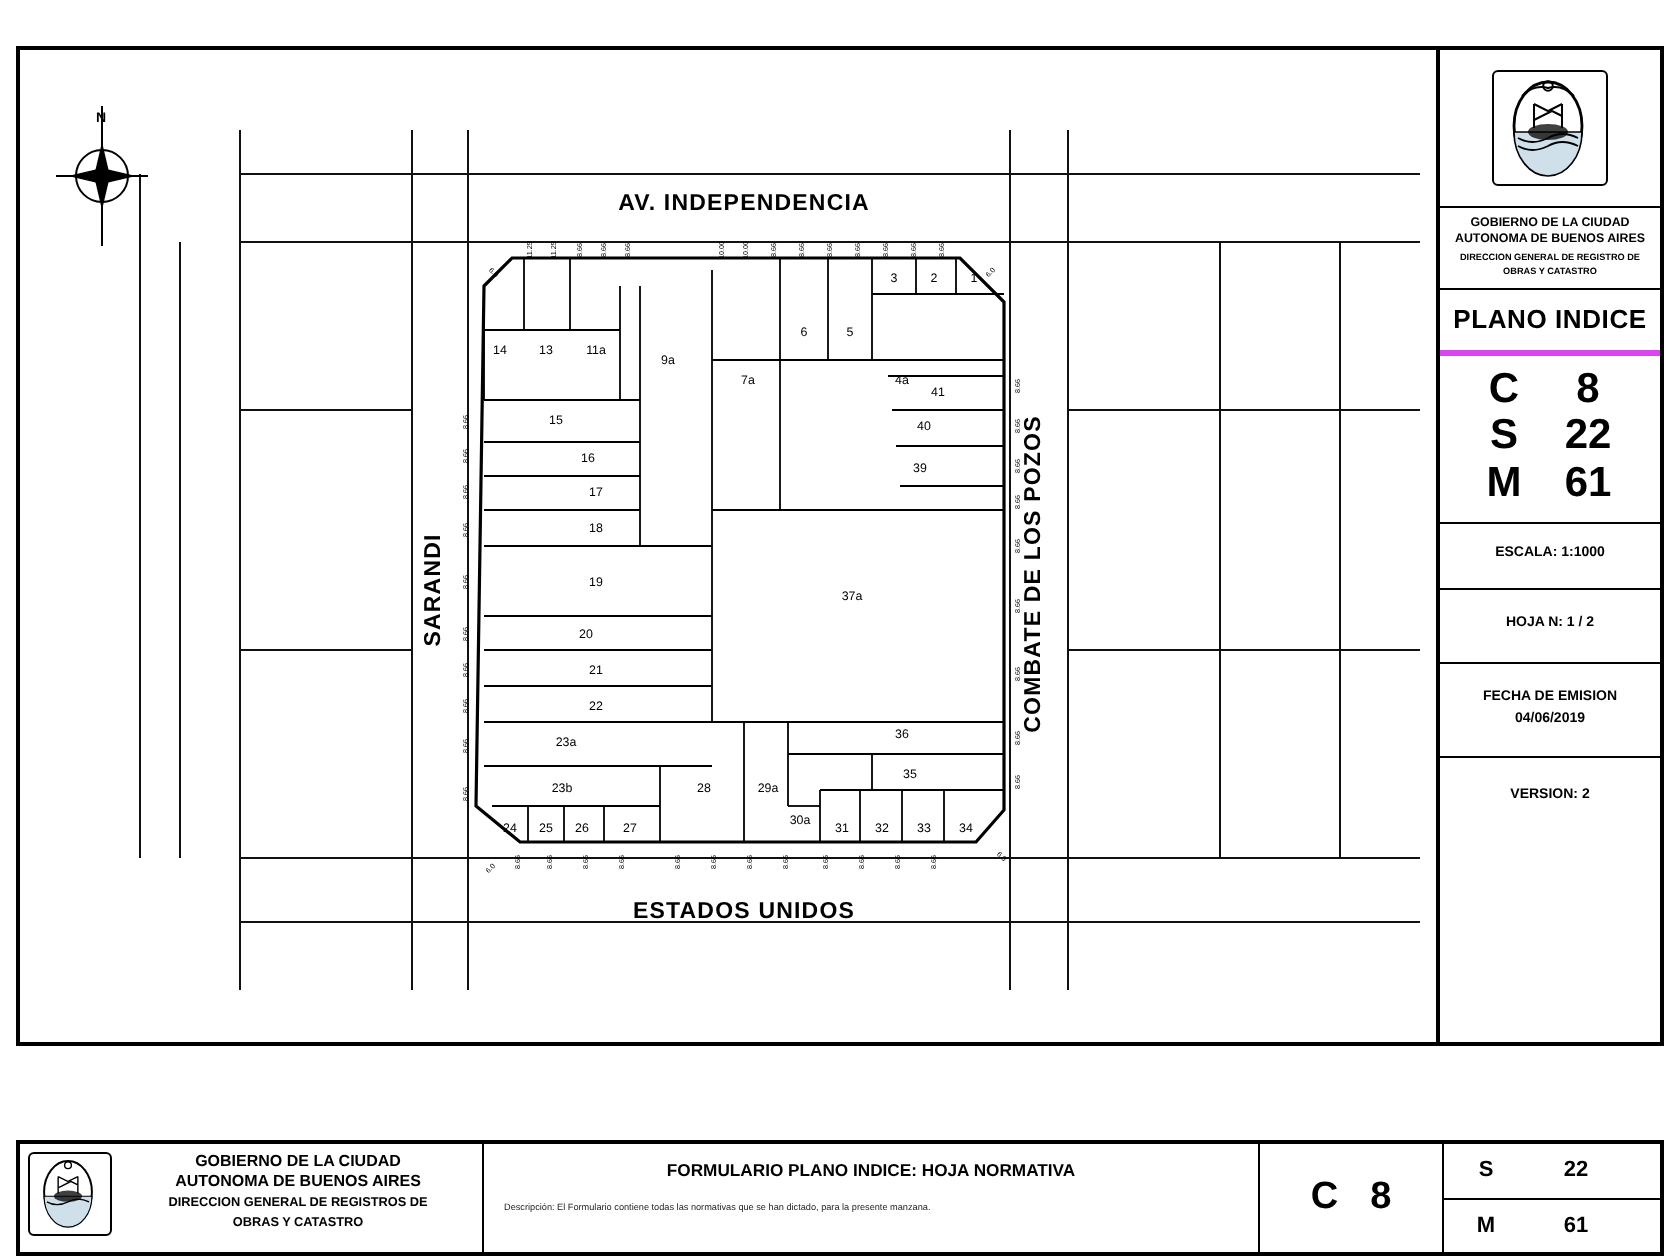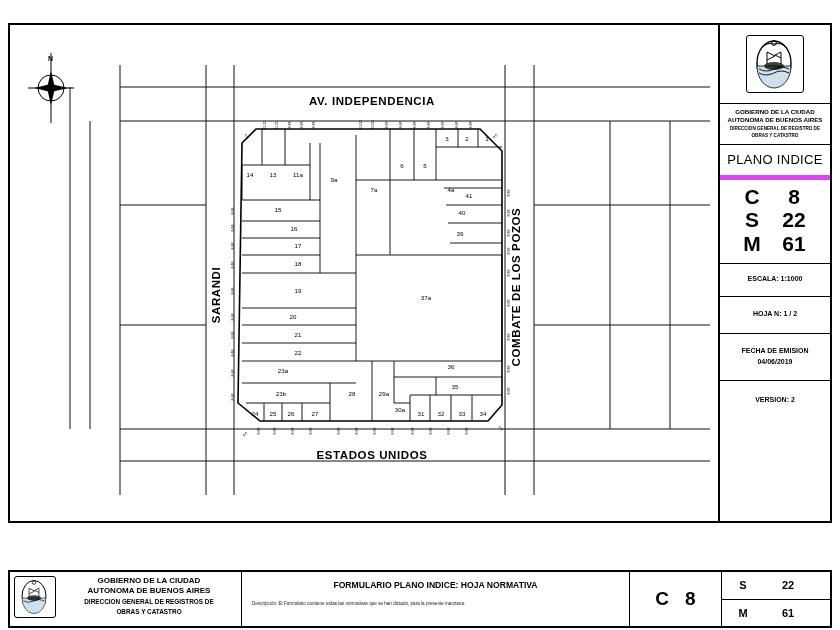--- a/index.html
+++ b/index.html
@@ -10,21 +10,21 @@
   .sheet{position:absolute;left:8px;top:12px;width:824px;height:500px;border:2px solid #000;box-sizing:border-box;background:#fff;margin-top:11px;}
   .drawing{position:absolute;left:0;top:0;width:710px;height:496px;overflow:hidden;}
 
   
   .titleblock{position:absolute;right:0;top:0;width:112px;height:496px;border-left:2px solid #000;box-sizing:border-box;display:flex;flex-direction:column;}
   .tb-logo{height:78px;border-bottom:1px solid #000;display:flex;align-items:center;justify-content:center;}
   .logo-box{width:56px;height:56px;border:1px solid #000;border-radius:3px;position:relative;overflow:hidden;background:#fff;}
   .tb-gov{padding:4px 3px 5px;border-bottom:1px solid #000;text-align:center;}
   .tb-gov .l1{font-size:6.2px;font-weight:bold;line-height:1.25;}
   .tb-gov .l2{font-size:4.6px;font-weight:bold;line-height:1.25;margin-top:2px;}
-  .tb-planoindice{height:30px;border-bottom:5px solid #d946ef;display:flex;align-items:center;justify-content:center;font-size:13px;font-weight:normal;letter-spacing:.3px;}
+  .tb-planoindice{height:30px;border-bottom:3px solid #d946ef;display:flex;align-items:center;justify-content:center;font-size:13px;font-weight:bold;letter-spacing:.3px;}
   .tb-csm{border-bottom:1px solid #000;padding:5px 0 7px;}
   .csm-row{display:flex;align-items:center;justify-content:center;font-size:21px;font-weight:bold;line-height:1.12;}
   .csm-row .k{width:38px;text-align:center;}
   .csm-row .v{width:46px;text-align:center;}
   .tb-cell{border-bottom:1px solid #000;display:flex;align-items:center;justify-content:center;font-size:7px;font-weight:bold;text-align:center;padding:5px 2px;line-height:1.5;}
   .tb-cell.esc{height:22px;}
   .tb-cell.hoja{height:26px;}
   .tb-cell.fecha{height:36px;flex-direction:column;}
   .tb-cell.ver{height:30px;border-bottom:none;}
 

